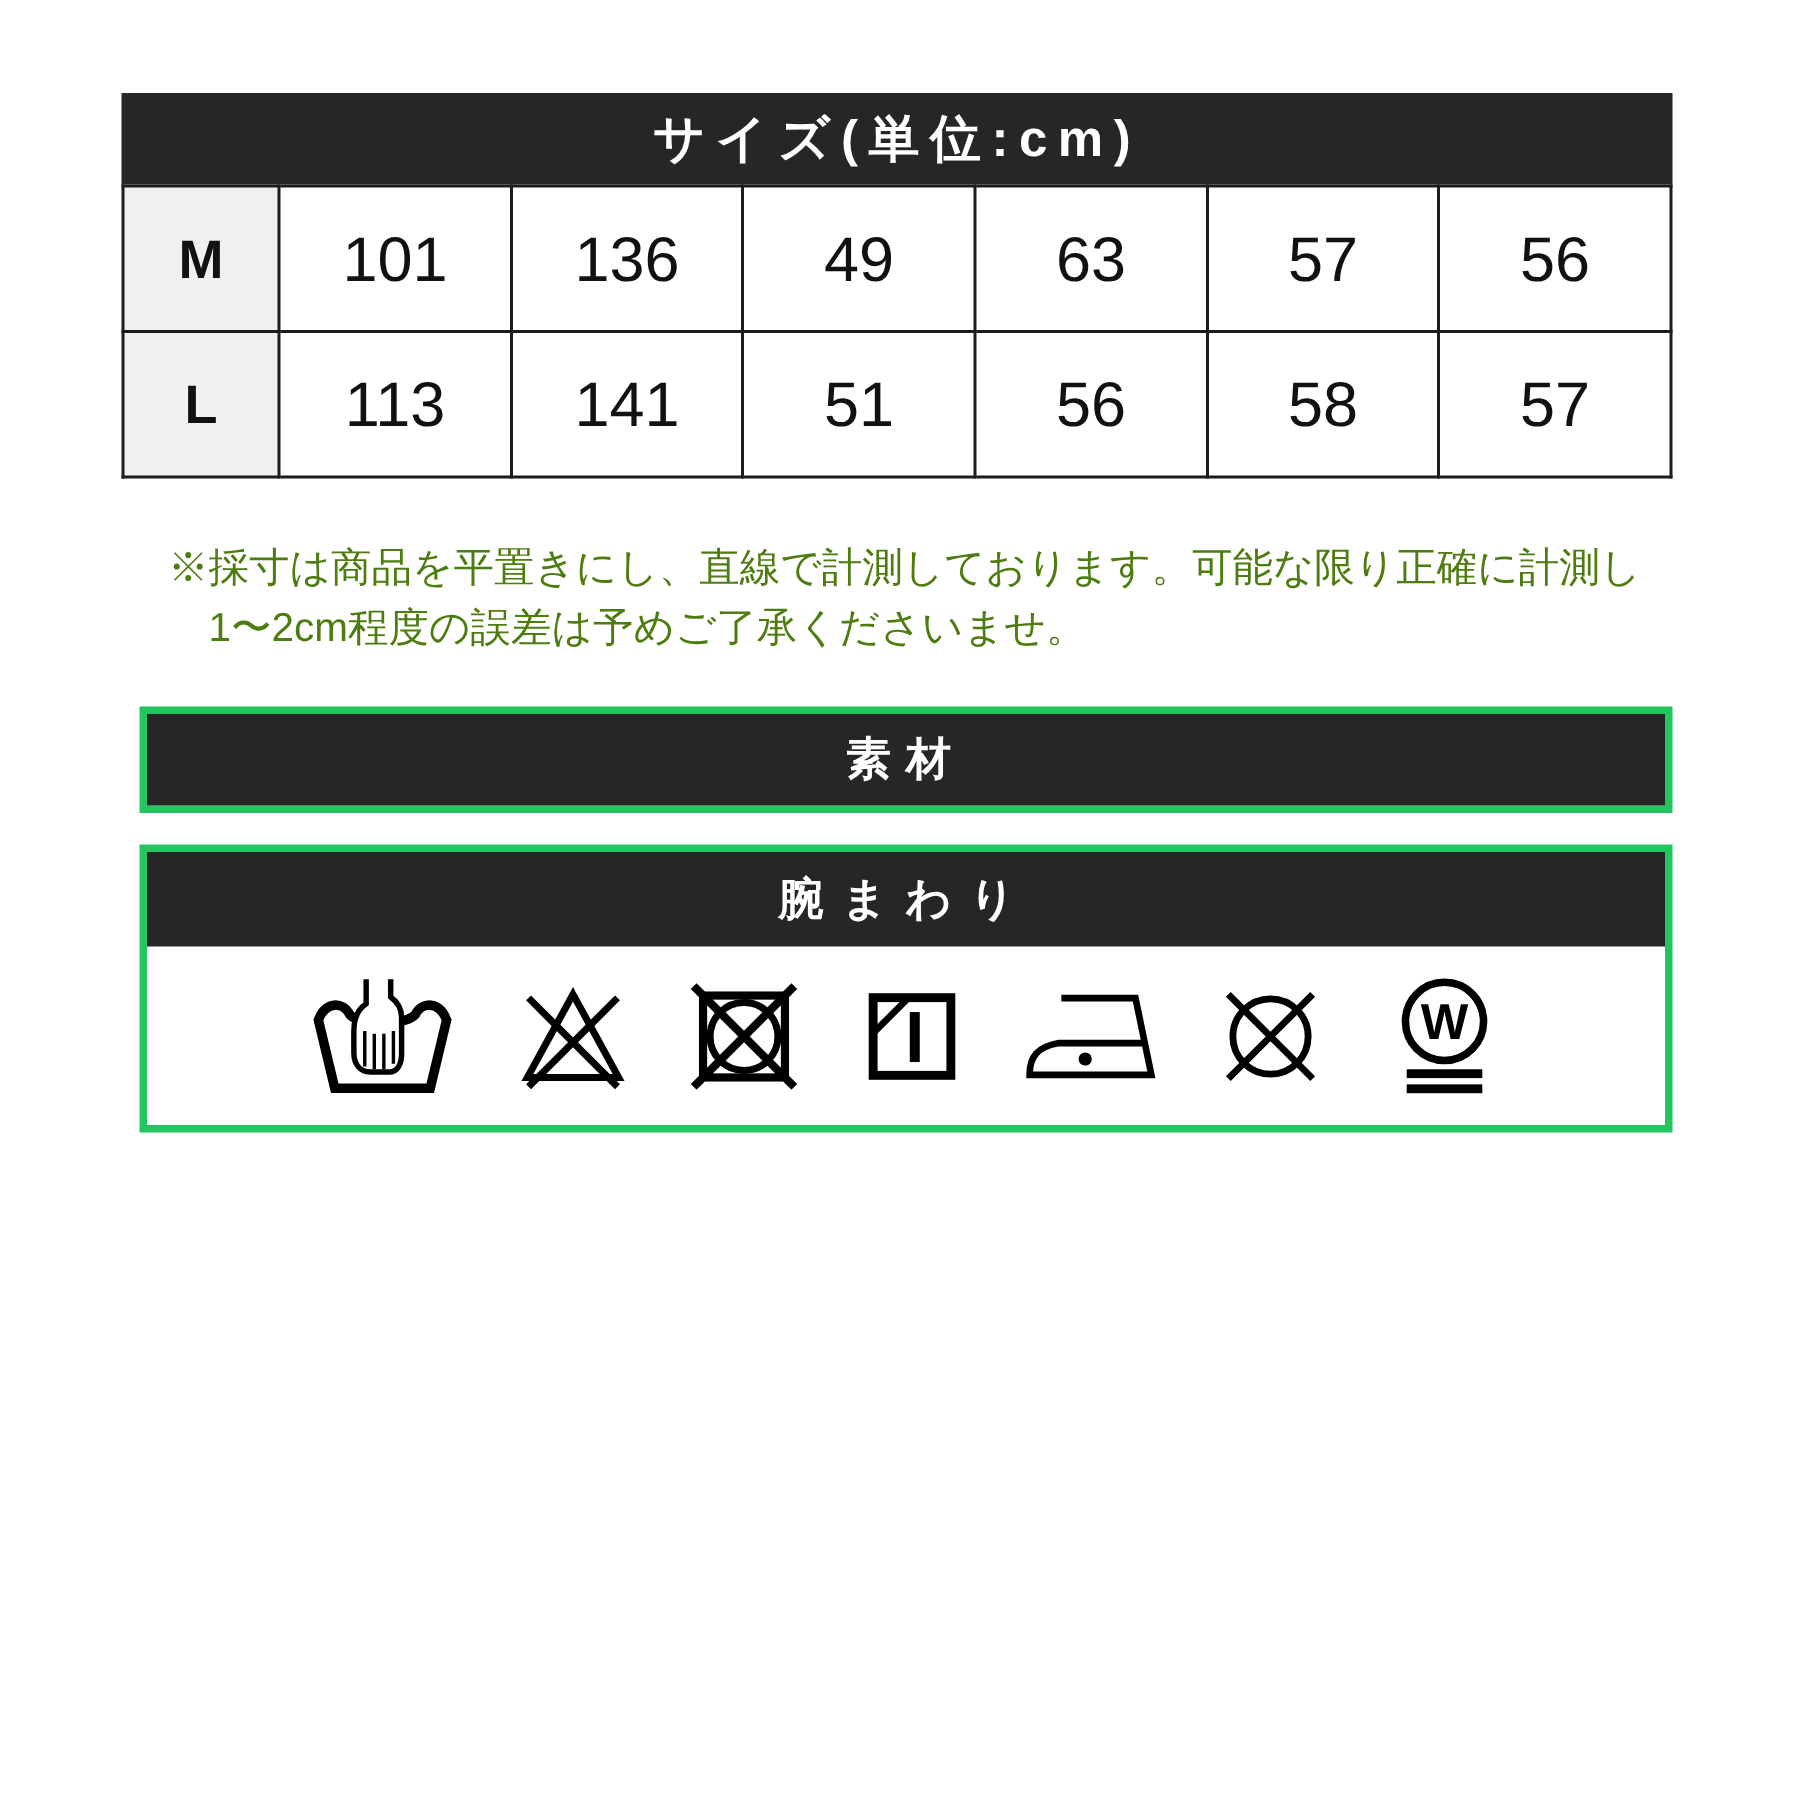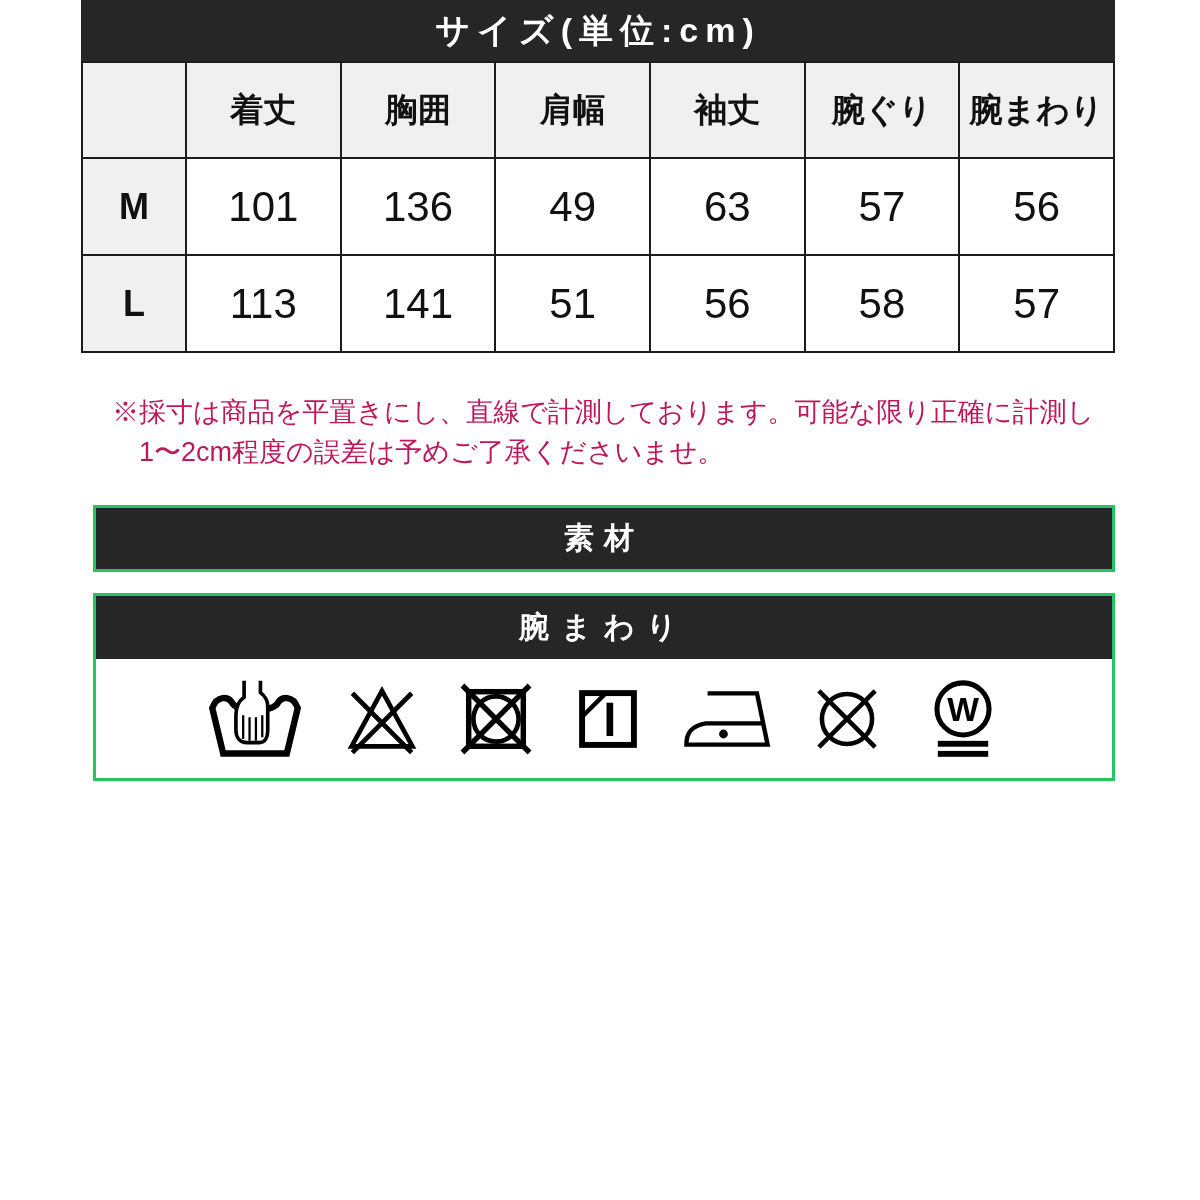--- a/index.html
+++ b/index.html
@@ -5,21 +5,21 @@
   * { margin:0; padding:0; box-sizing:border-box; }
   html,body { background:#fff; }
   .page {
     position:relative;
     width:1200px; height:1200px;
     background:#fff;
     font-family:"Liberation Sans", sans-serif;
     color:#111;
     overflow:hidden;
   }
-  .content { width:1034px; margin-left:81px; }
+  .content { width:1034px; margin-left:81px; padding-top:62px; }
 
   
   .bar {
     background:#262626; color:#fff;
     display:flex; align-items:center; justify-content:center;
     font-weight:bold;
   }
   .bar-size   { height:61px; font-size:34px; letter-spacing:7px; }
   .bar-inner  { height:61px; font-size:30px; letter-spacing:10px; }
 
@@ -29,28 +29,28 @@
   table.size-table th, table.size-table td {
     border:2px solid #1c1c1c; text-align:center; vertical-align:middle;
   }
   tr.head-row  { height:96px; }
   tr.data-row  { height:97px; }
   tr.head-row th { background:#f0f0f0; font-size:33px; font-weight:bold; }
   td.row-label { background:#f0f0f0; font-size:36px; font-weight:bold; }
   td.val       { background:#fff; font-size:42px; font-weight:normal; }
 
   
-  .note { font-size:27px; line-height:40px; color:#be185d; }
+  .note { font-size:27px; line-height:40px; color:#4d7c0f; }
   .note-1 { margin-top:39px; }
   .note-2 { margin-top:48px; }
   .note .line  { padding-left:31px; white-space:nowrap; }
   .note .cont  { padding-left:58px; }
 
   
-  .boxed { border:3px solid #22c55e;margin-left:12px; }
+  .boxed { border:5px solid #22c55e;margin-left:12px; }
   .material-box { margin-top:33px; }
   .material-body { height:121px; padding-top:15px; text-align:center; }
   .material-body .mat-line {
     font-size:28px; line-height:45px; white-space:pre-wrap;
   }
   .wash-box { margin-top:21px; }
   .bar-wash { height:63px; font-size:30px; letter-spacing:12px; }
   .wash-body {
     height:119px;
     display:flex; align-items:center; justify-content:center;
@@ -73,29 +73,20 @@
       <colgroup>
           <col class="c0">
           <col>
           <col>
           <col>
           <col>
           <col>
           <col>
         </colgroup>
       <tbody>
-        <tr class="head-row">
-          <th></th>
-          <th>着丈</th>
-          <th>胸囲</th>
-          <th>肩幅</th>
-          <th>袖丈</th>
-          <th>腕ぐり</th>
-          <th>腕まわり</th>
-        </tr>
         <tr class="data-row">
           <td class="row-label">M</td>
           <td class="val">101</td>
           <td class="val">136</td>
           <td class="val">49</td>
           <td class="val">63</td>
           <td class="val">57</td>
           <td class="val">56</td>
         </tr>
         <tr class="data-row">

